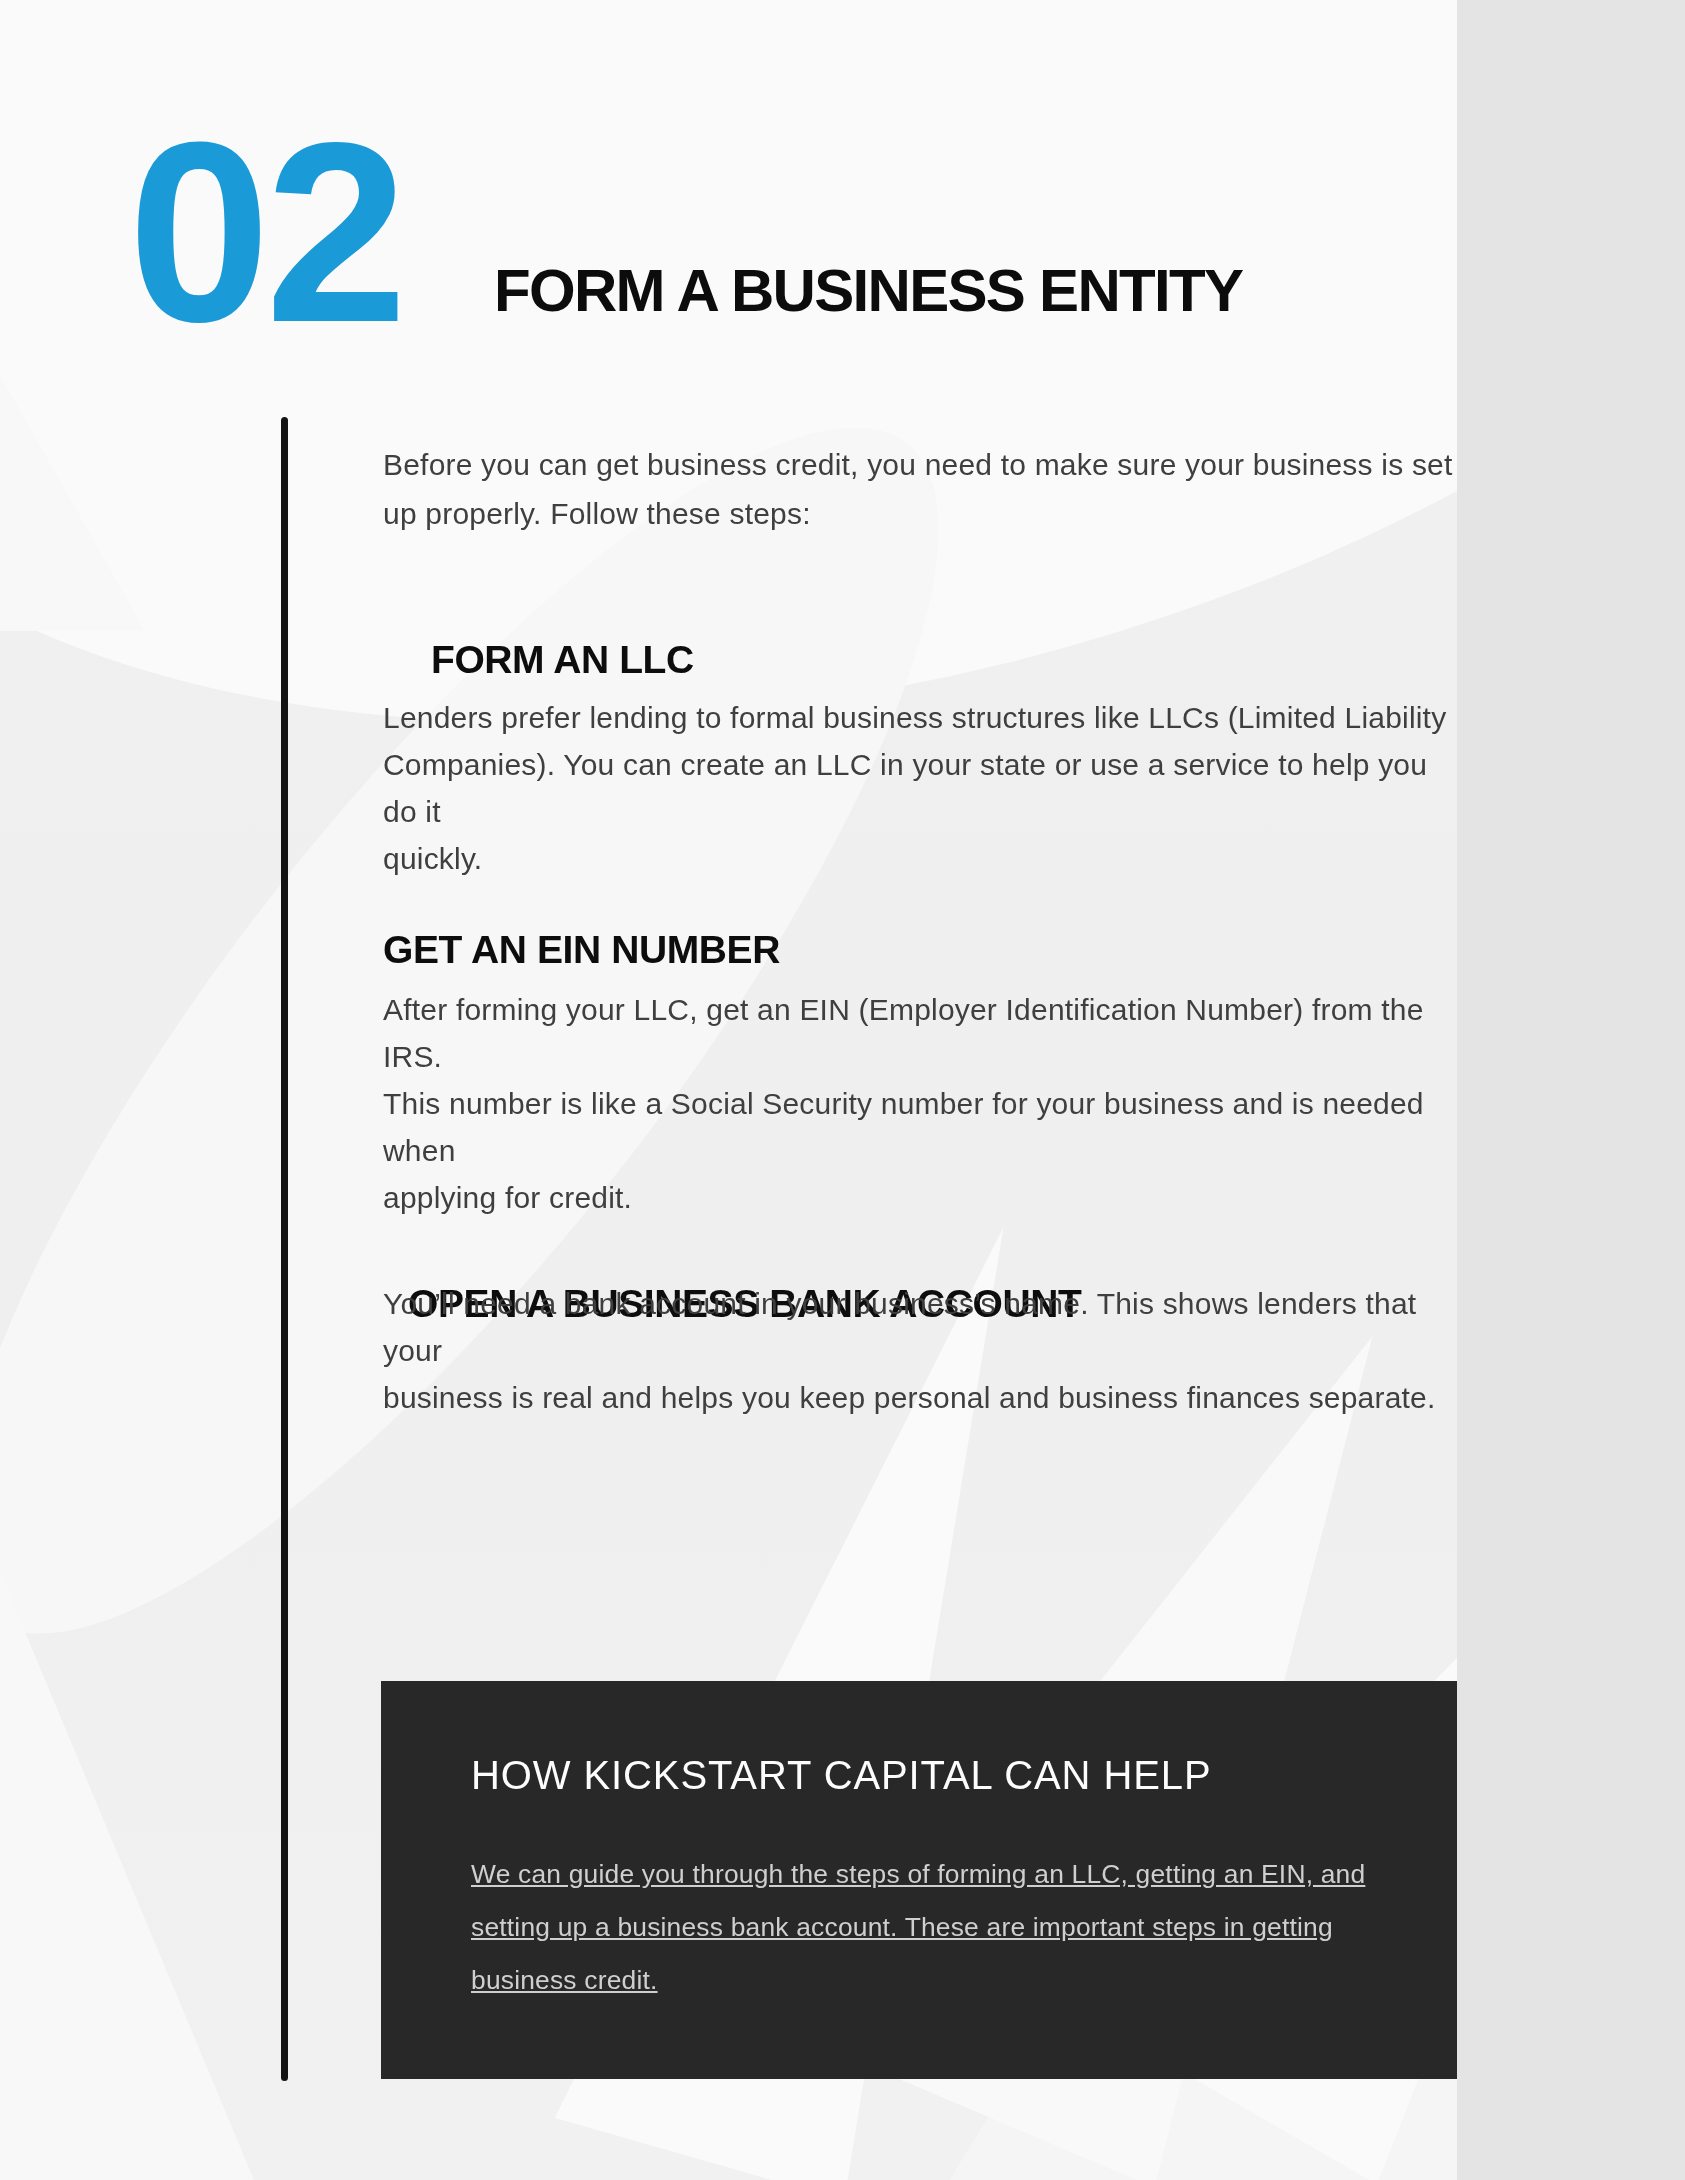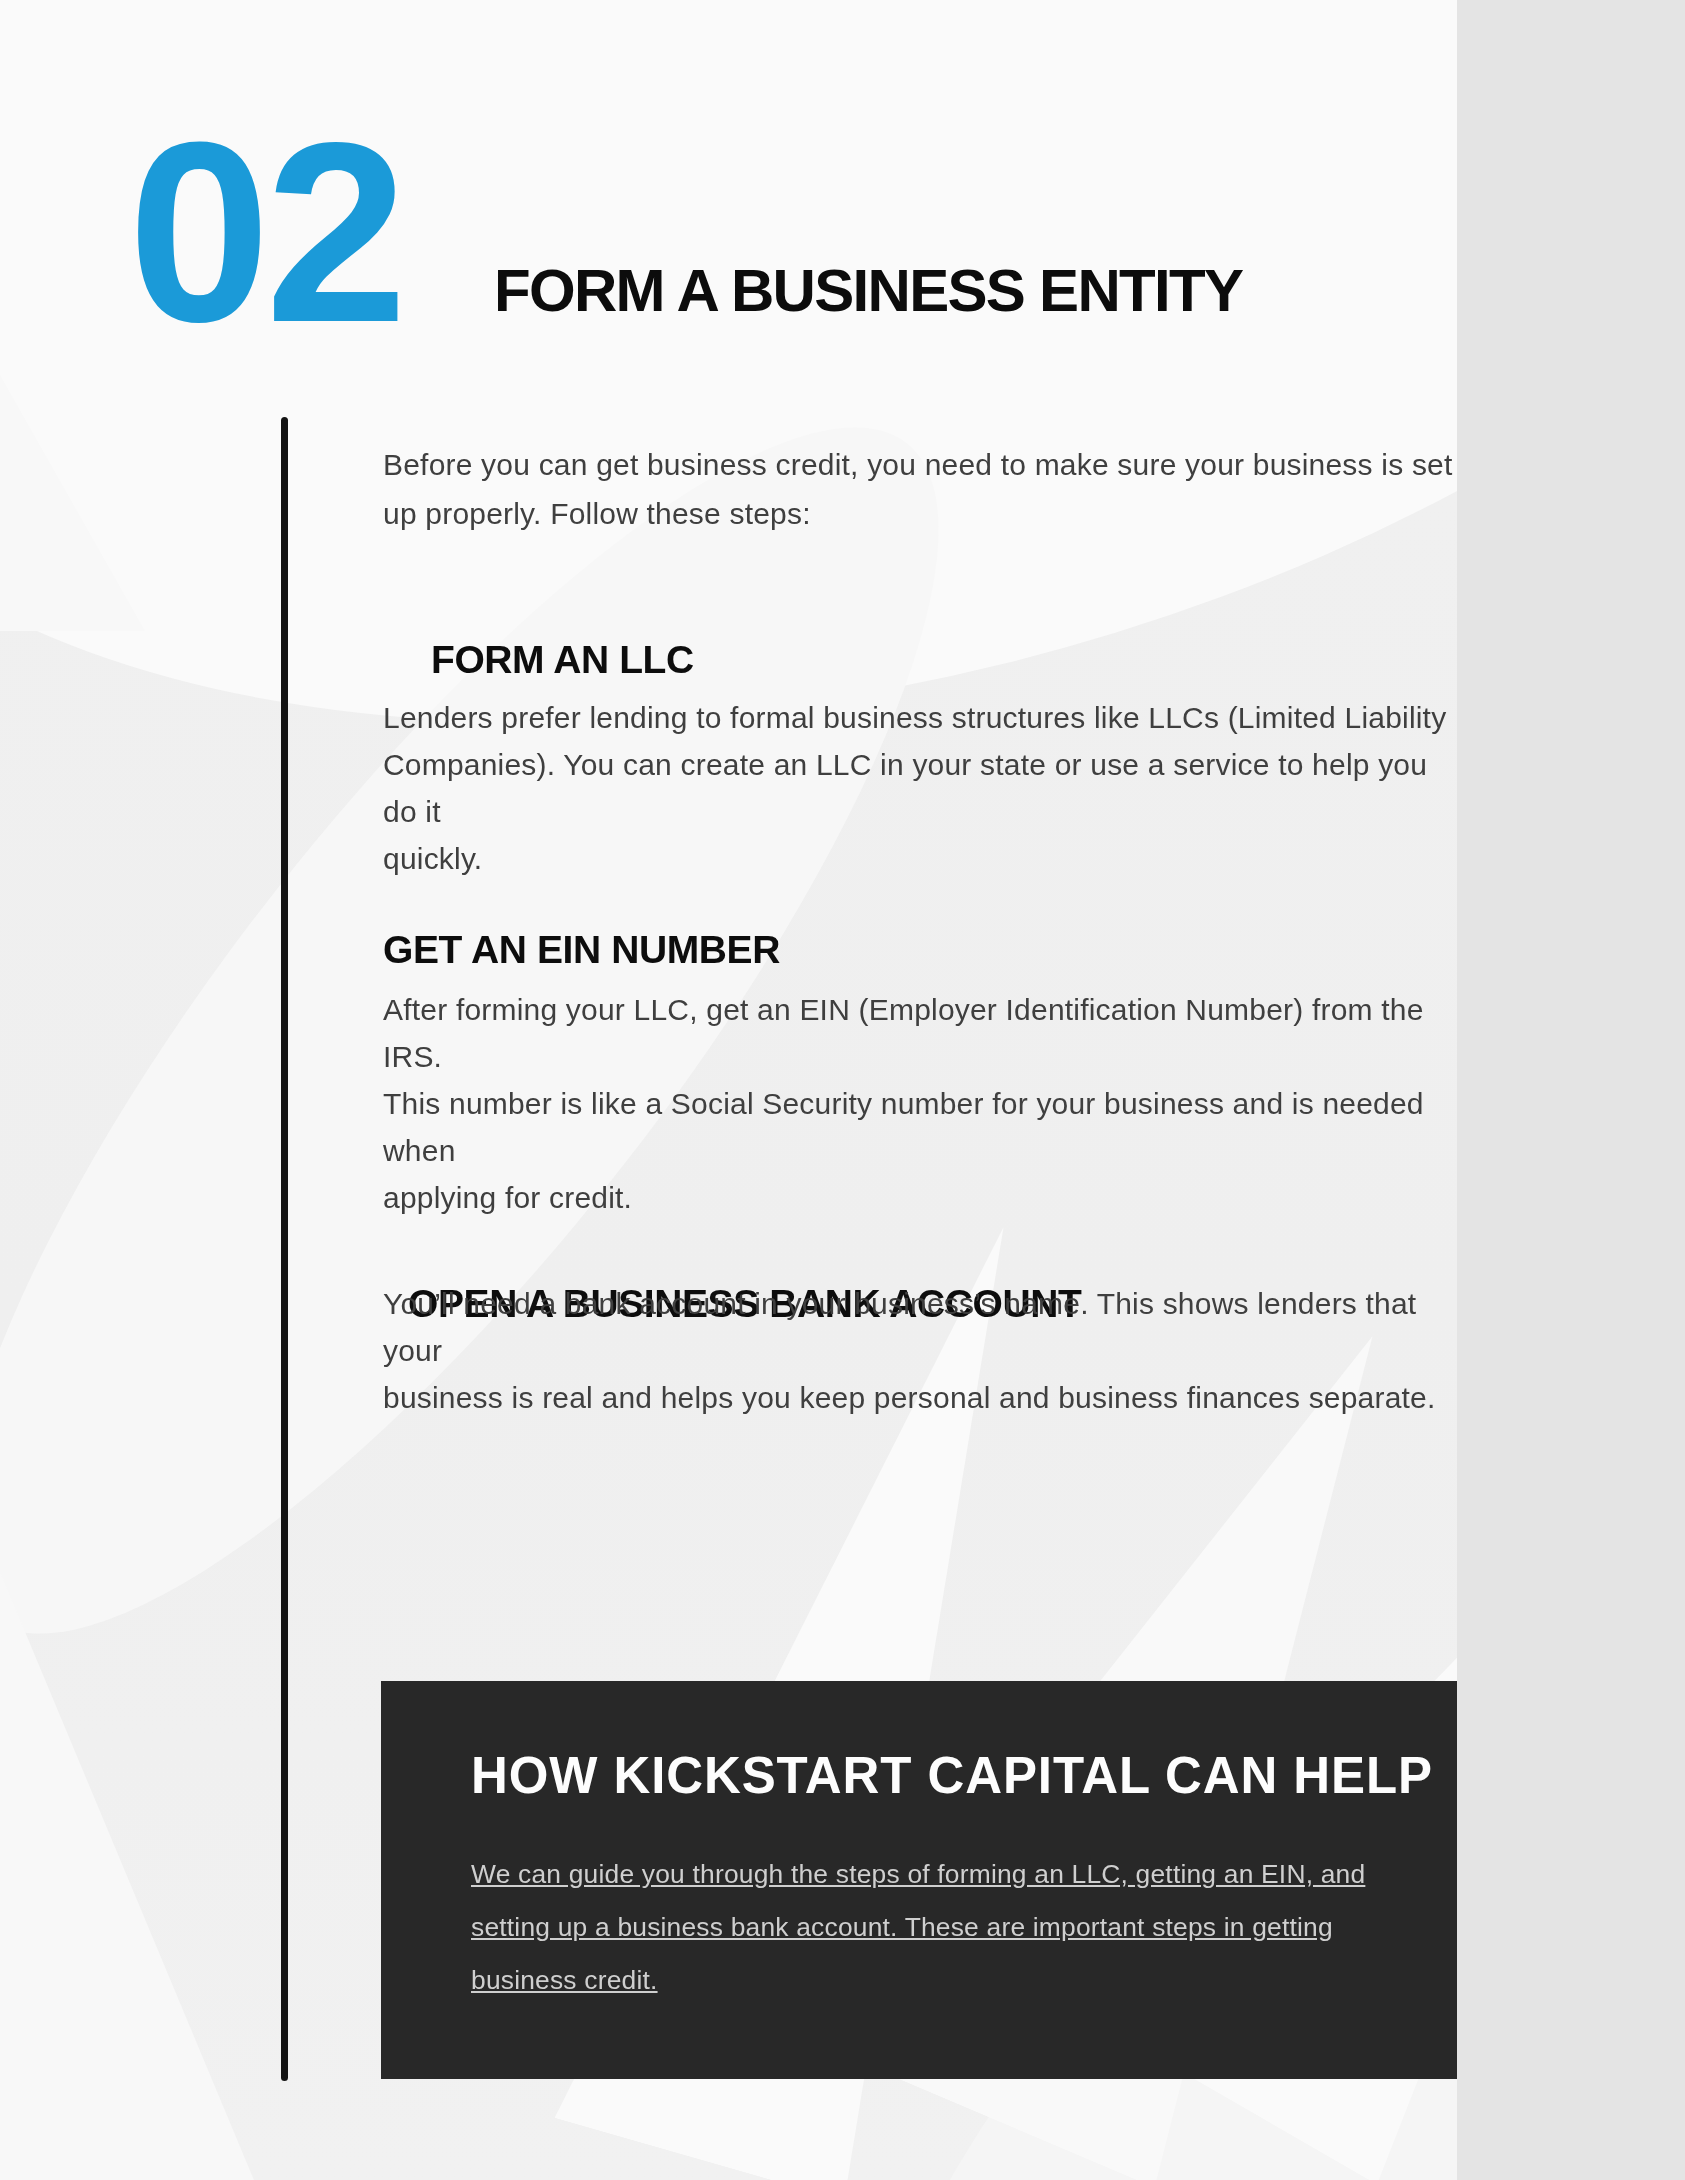--- a/index.html
+++ b/index.html
@@ -55,21 +55,21 @@
   .h-bank{top:1251px;margin-left:25px;}
   .p-bank{top:1250px;line-height:47px;}
 
   
   .help-box{
     position:absolute;left:381px;top:1681px;right:0;height:398px;
     background:#282828;
   }
   .help-heading{
     position:absolute;left:90px;top:73px;
-    font-size:51px;line-height:43px;font-weight:700;
+    font-size:40px;line-height:43px;font-weight:400;
     letter-spacing:0.9px;color:#fdfdfd;white-space:nowrap;
   }
   .help-body{
     position:absolute;left:90px;top:167px;
     font-size:26.4px;line-height:53px;color:#cfcfcf;
     white-space:pre-line;letter-spacing:0.2px;text-decoration:underline;
   }
 </style>
 </head>
 <body>

